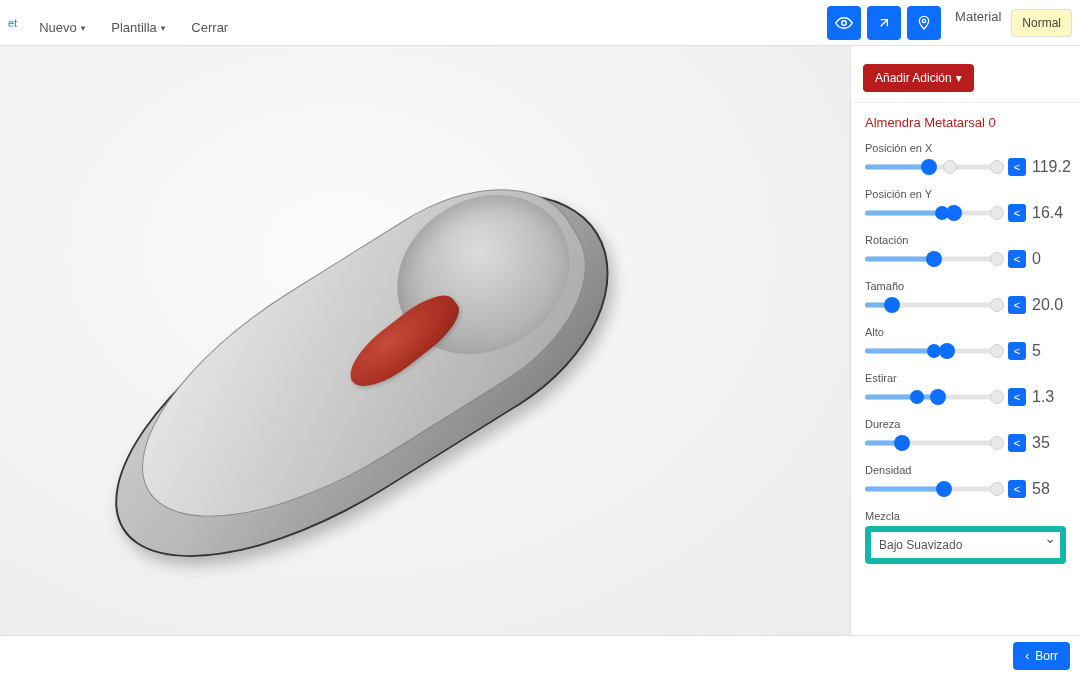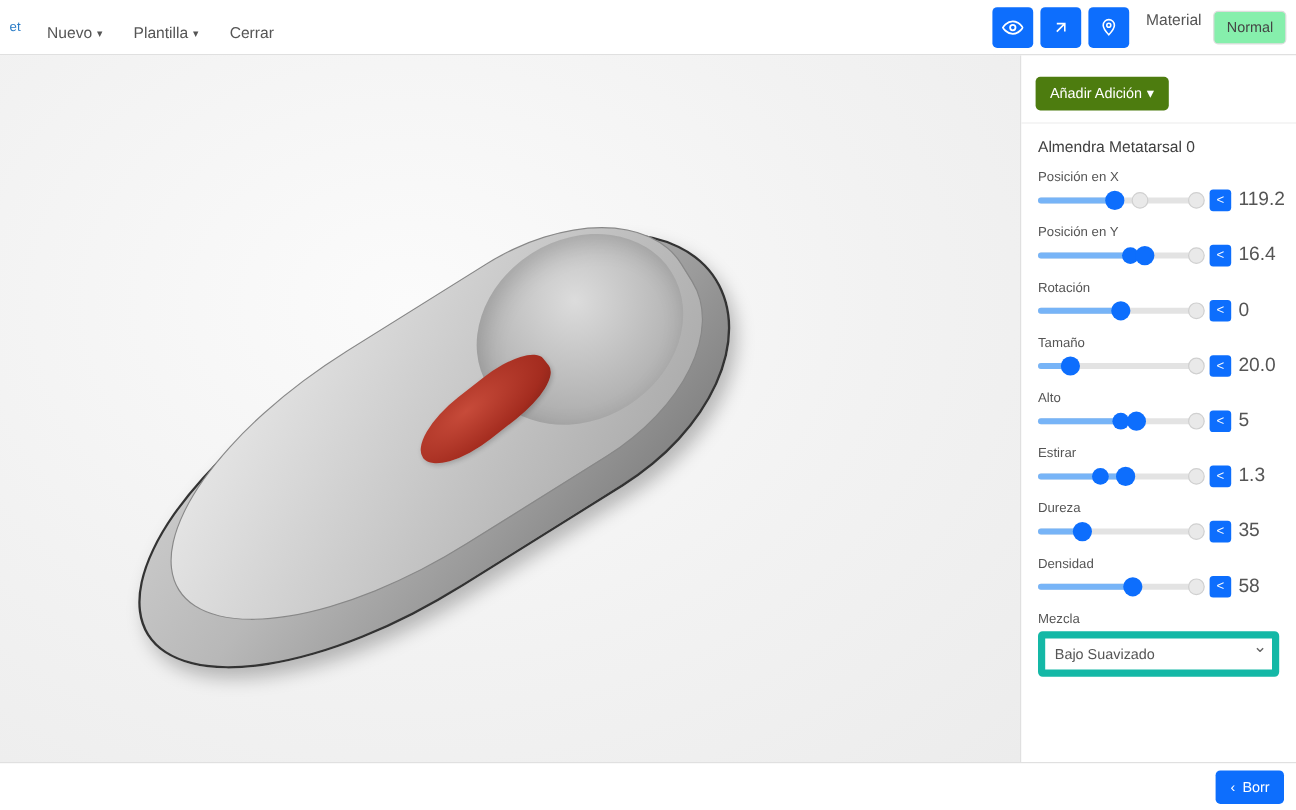--- a/index.html
+++ b/index.html
@@ -10,39 +10,39 @@
   .logo { font-size: 11px; color: #2a7cc7; margin-right: 12px; }
   .menu { display: flex; gap: 6px; margin-top: 10px; }
   .menu-item { font-size: 13px; color: #555; padding: 6px 10px; cursor: pointer; display: flex; align-items: center; gap: 4px; }
   .menu-item .caret { font-size: 9px; }
   .spacer { flex: 1; }
   .icon-btn { width: 34px; height: 34px; background: #0d6efd; color: #fff; border-radius: 4px; display: flex; align-items: center; justify-content: center; font-size: 15px; cursor: pointer; margin-left: 6px; }
   .info-box { border: 1px solid #ddd; border-radius: 4px; padding: 7px 12px; font-size: 11px; color: #444; margin-left: 10px; }
   .info-box b { font-weight: bold; }
   .right-labels { display: flex; align-items: flex-start; gap: 10px; margin-left: 14px; }
   .rlabel { font-size: 13px; color: #555; }
-  .select-normal { border: 1px solid #ddd; border-radius: 4px; padding: 6px 10px; font-size: 12px; color: #444; background: #86efac; }
+  .select-normal { border: 1px solid #ddd; border-radius: 4px; padding: 6px 10px; font-size: 12px; color: #444; background: #fef9c3; }
 
   
   .main { display: flex; height: calc(100% - 46px - 40px); }
   .viewport { flex: 1; background: radial-gradient(ellipse at 40% 35%, #fbfbfb 0%, #f2f2f2 55%, #ececec 100%); position: relative; }
   .sidebar { width: 230px; background: #fff; border-left: 1px solid #e0e0e0; display: flex; flex-direction: column; overflow-y: auto; }
 
   
   .insole-wrap { position: absolute; left: 80px; top: 230px; transform: rotate(-32deg); }
   .insole-base { width: 560px; height: 210px; background: linear-gradient(160deg, #cfcfcf 0%, #b8b8b8 40%, #9b9b9b 70%, #7a7a7a 100%); border-radius: 280px 180px 180px 280px / 120px 120px 120px 120px; box-shadow: 0 10px 15px rgba(0,0,0,0.25); border: 2px solid #333; position: relative; }
   .insole-top { position: absolute; top: -10px; left: 40px; width: 500px; height: 190px; background: linear-gradient(150deg, #ececec 0%, #cacaca 50%, #a7a7a7 100%); border-radius: 260px 160px 160px 260px / 110px 100px 100px 110px; border: 1px solid #888; }
   .heel-cup { position: absolute; right: 10px; top: 12px; width: 180px; height: 150px; border-radius: 50%; background: radial-gradient(circle at 55% 35%, #dcdcdc 0%, #b5b5b5 60%, #999 100%); box-shadow: inset 0 8px 20px rgba(0,0,0,0.15); }
   .red-pad { position: absolute; left: 230px; top: 80px; width: 130px; height: 44px; background: radial-gradient(ellipse at 40% 30%, #c74b3a 0%, #a42c1f 70%, #7f1f15 100%); border-radius: 50% 45% 45% 50% / 60% 50% 50% 60%; transform: rotate(-6deg); box-shadow: 0 2px 4px rgba(0,0,0,0.2); }
   .axis-marker { position: absolute; left: 503px; top: 250px; width: 2px; height: 30px; background: #3c0; }
 
   
-  .add-btn { margin: 18px 12px 10px; align-self: flex-start; background: #4d7c0f; color: #fff; border: none; border-radius: 4px; padding: 7px 12px; font-size: 12px; cursor: pointer; display: flex; align-items: center; gap: 4px; }
+  .add-btn { margin: 18px 12px 10px; align-self: flex-start; background: #b91c1c; color: #fff; border: none; border-radius: 4px; padding: 7px 12px; font-size: 12px; cursor: pointer; display: flex; align-items: center; gap: 4px; }
   .panel { border-top: 1px solid #eee; padding: 12px 14px 6px; }
-  .panel-title { color: #404040; font-size: 13px; margin-bottom: 12px; }
+  .panel-title { color: #b91c1c; font-size: 13px; margin-bottom: 12px; }
   .control { margin-bottom: 12px; }
   .ctrl-label { font-size: 11px; color: #555; margin-bottom: 4px; }
   .ctrl-row { display: flex; align-items: center; gap: 6px; }
   .slider { flex: 1; position: relative; height: 14px; }
   .track { position: absolute; top: 50%; left: 0; right: 0; height: 5px; background: #e3e3e3; border-radius: 3px; transform: translateY(-50%); }
   .track-fill { position: absolute; top: 50%; left: 0; height: 5px; background: #77b4f7; border-radius: 3px; transform: translateY(-50%); }
   .thumb { position: absolute; top: 50%; width: 14px; height: 14px; background: #0d6efd; border-radius: 50%; transform: translate(-50%, -50%); }
   .thumb.lg { width: 16px; height: 16px; }
   .thumb.end { background: #e9e9e9; border: 1px solid #d0d0d0; }
   .toggle { width: 18px; height: 18px; background: #0d6efd; color: #fff; font-size: 11px; display: flex; align-items: center; justify-content: center; border-radius: 3px; cursor: pointer; }

